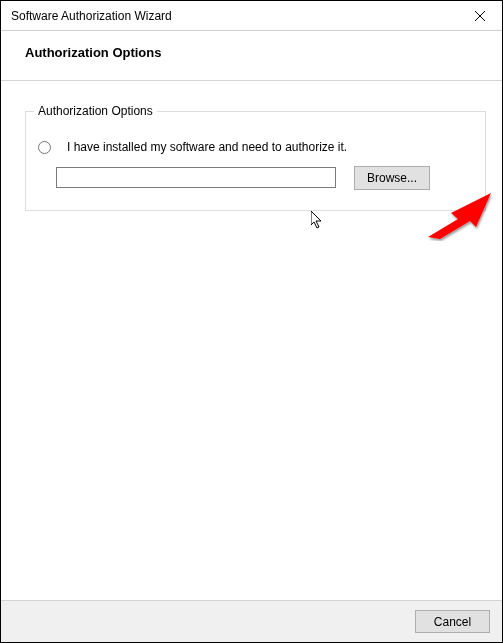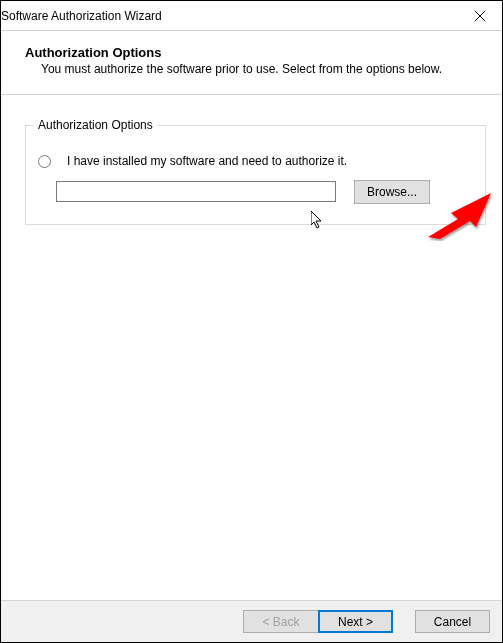--- a/index.html
+++ b/index.html
@@ -12,21 +12,21 @@
       border: 1px solid #000;
       position: relative;
       overflow: hidden;
     }
     .titlebar {
       height: 30px;
       background: #fff;
       border-bottom: 1px solid #d0d0d0;
       display: flex;
       align-items: center;
-      padding-left: 0;
+      padding-left: 10px;
       position: relative;
     }
     .titlebar-text { font-size: 12px; color: #000; }
     .close-btn {
       position: absolute;
       right: 0; top: 0;
       width: 45px; height: 29px;
       display: flex;
       align-items: center;
       justify-content: center;
@@ -146,21 +146,20 @@
   <div class="close-btn">
     <svg viewBox="0 0 10 10">
       <line x1="0" y1="0" x2="10" y2="10" stroke="#000" stroke-width="1"></line>
       <line x1="10" y1="0" x2="0" y2="10" stroke="#000" stroke-width="1"></line>
     </svg>
   </div>
 </div>
 
 <div class="header-area">
   <div class="header-title">Authorization Options</div>
-  <div class="header-sub">You must authorize the software prior to use. Select from the options below.</div>
 </div>
 
 <div class="body-area">
   <div class="groupbox">
     <div class="group-legend">Authorization Options</div>
 
     <div class="radiorow">
       <input type="radio" name="auth" style="">
       <label>I have installed my software and need to authorize it.</label>
     </div>
@@ -168,24 +167,20 @@
 
 
     <div class="filerow">
       <input type="text" class="file-input" value="" style="">
       <button class="browse-btn">Browse...</button>
     </div>
   </div>
 </div>
 
 <div class="bottom-bar">
-  <div class="nav-group">
-    <button class="nav-btn disabled" disabled="">&lt; Back</button>
-    <button class="nav-btn primary">Next &gt;</button>
-  </div>
   <button class="nav-btn">Cancel</button>
 </div>
 
 <svg class="red-arrow" width="70" height="50">
   <defs>
     <filter id="sh" x="-20%" y="-20%" width="140%" height="140%">
       <feDropShadow dx="1" dy="2" stdDeviation="1" flood-opacity="0.4"></feDropShadow>
     </filter>
   </defs>
   <polygon points="65,2 25,22 32,28 2,46 14,48 44,30 50,36" fill="#ff0000" filter="url(#sh)"></polygon>

